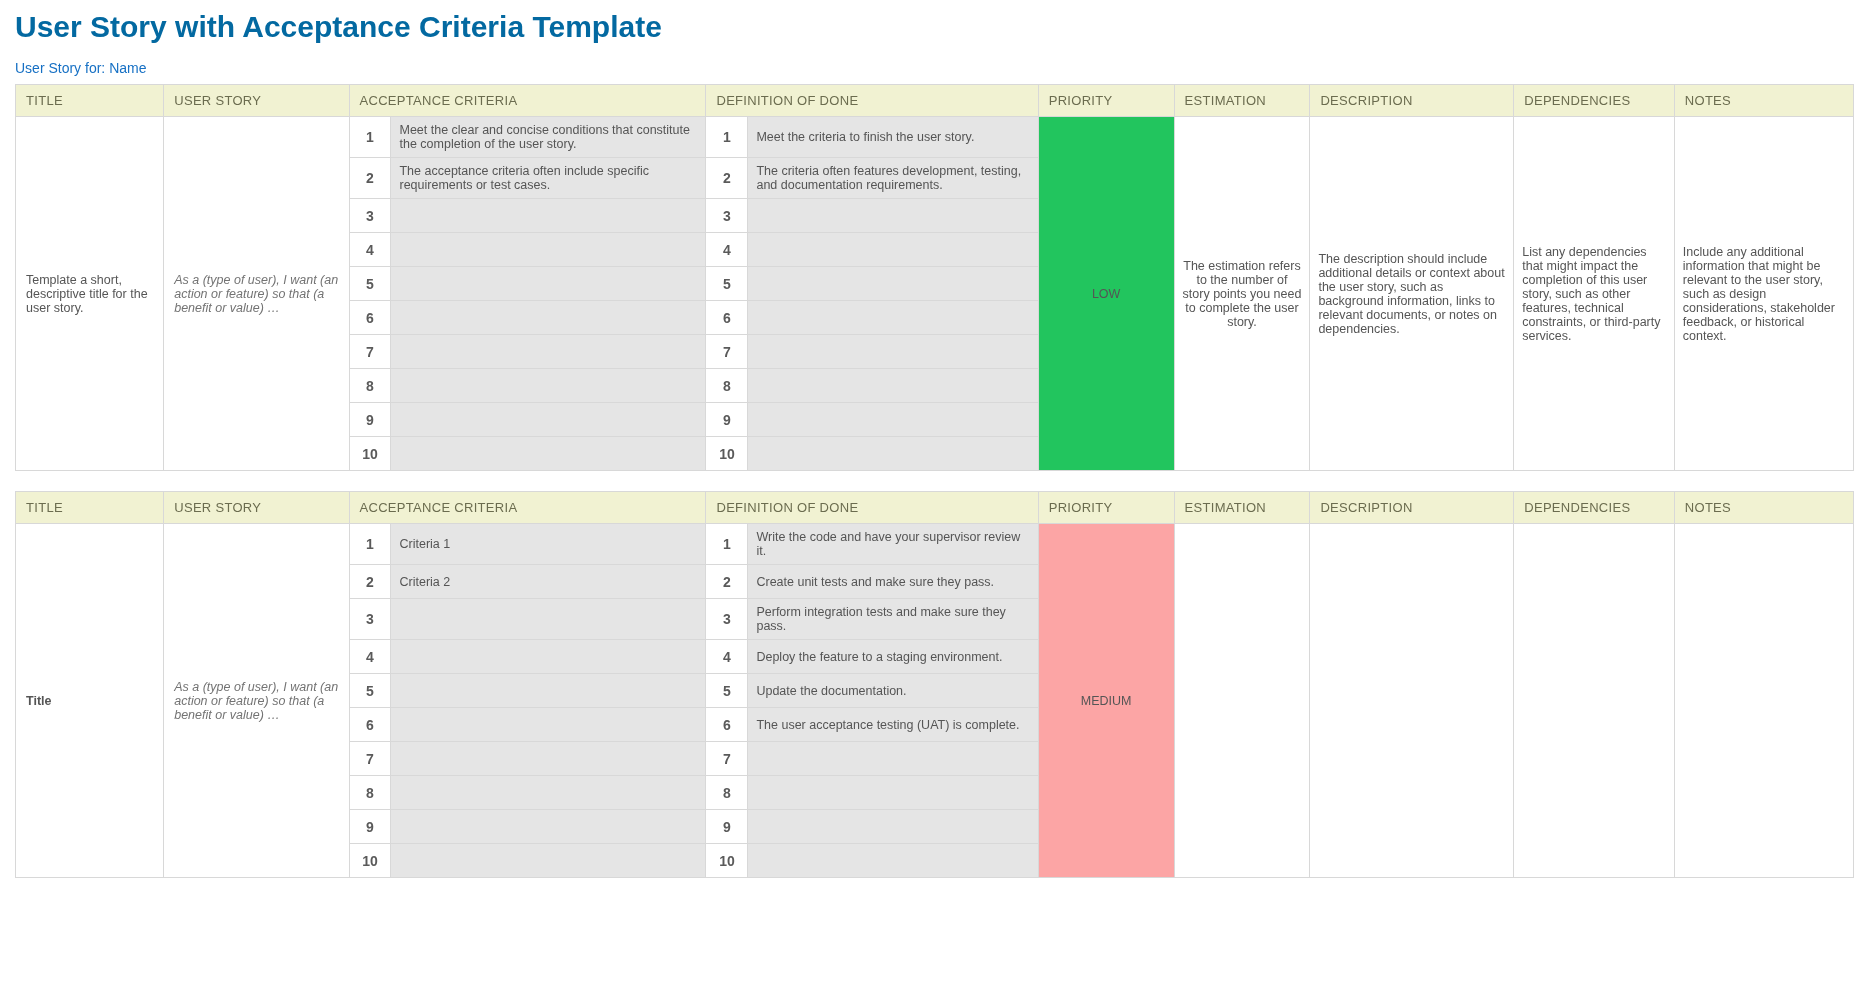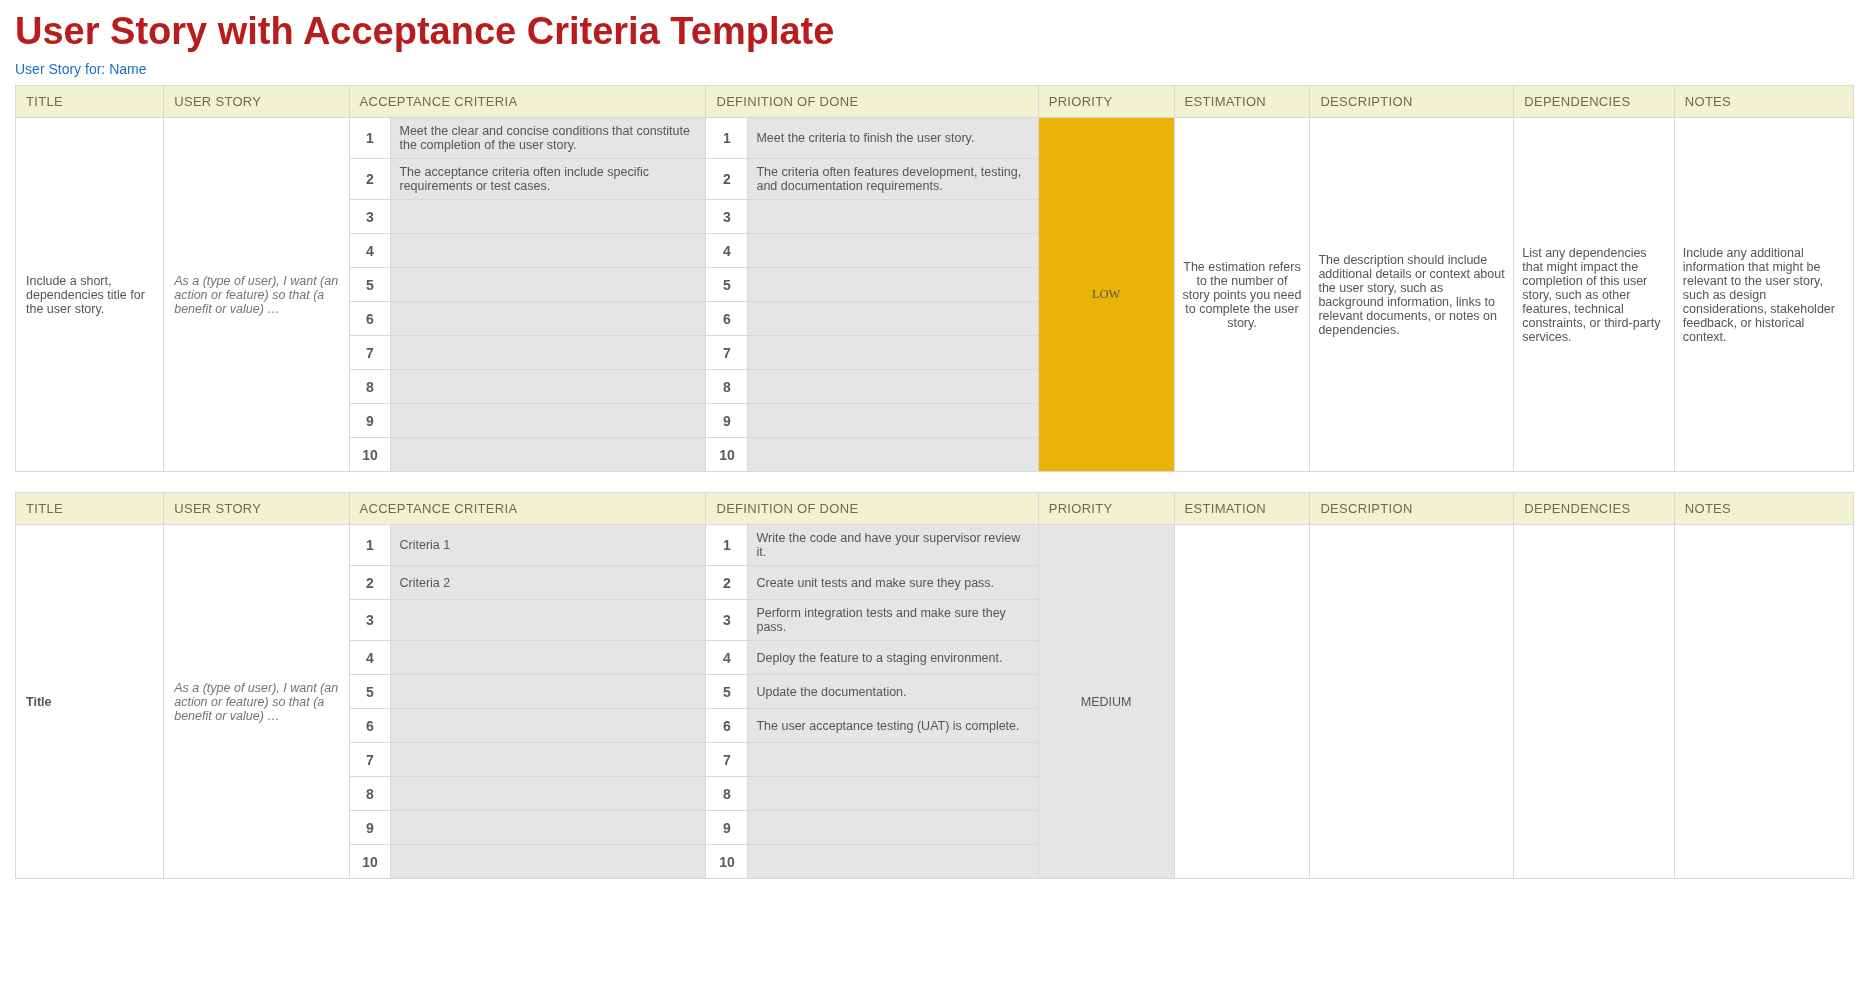--- a/index.html
+++ b/index.html
@@ -3,24 +3,24 @@
 <meta charset="utf-8">
 <style>
   * { box-sizing: border-box; margin: 0; padding: 0; }
   body {
     font-family: "Century Gothic", "Avant Garde", sans-serif;
     background: #fff;
     padding: 10px 15px;
     width: 1869px;
   }
   h1.main-title {
-    font-size: 38px;
+    font-size: 30px;
     font-weight: bold;
-    color: #b91c1c;
-    margin-bottom: 8px;
+    color: #0369a1;
+    margin-bottom: 16px;
   }
   .subtitle {
     font-size: 14px;
     color: #1670c4;
     margin-bottom: 8px;
     font-weight: normal;
   }
   .story-block {
     margin-bottom: 20px;
   }
@@ -61,22 +61,22 @@
     background: #fff;
   }
   table.story td.crit {
     background: #e5e5e5;
     height: 34px;
   }
   table.story td.center {
     text-align: center;
     vertical-align: middle;
   }
-  .priority-low { background: #eab308; color: #4a5a3f; font-size: 12px; font-family: Liberation Serif, serif; }
-  .priority-medium { background: #e5e5e5; color: #7a5a1e; font-size: 12px; margin-top: 8px; }
+  .priority-low { background: #22c55e; color: #4a5a3f; font-size: 12px; }
+  .priority-medium { background: #fca5a5; color: #7a5a1e; font-size: 12px; margin-top: 8px; }
   table.story td.title-cell {
     vertical-align: middle;
     padding: 8px 10px;
   }
   .bold { font-weight: bold; }
   
   col.c-title { width: 120px; }
   col.c-story { width: 150px; }
   col.c-num   { width: 34px; }
   col.c-ac    { width: 255px; }
@@ -117,21 +117,21 @@
         <th colspan="2">DEFINITION OF DONE</th>
         <th>PRIORITY</th>
         <th>ESTIMATION</th>
         <th>DESCRIPTION</th>
         <th>DEPENDENCIES</th>
         <th>NOTES</th>
       </tr>
     </thead>
     <tbody>
           <tr>
-            <td class="title-cell " rowspan="10">Include a short, dependencies title for the user story.</td>
+            <td class="title-cell " rowspan="10">Template a short, descriptive title for the user story.</td>
             <td class="story-text" rowspan="10">As a (type of user), I want (an action or feature) so that (a benefit or value) …</td>
             <td class="num">1</td>
             <td class="crit">Meet the clear and concise conditions that constitute the completion of the user story.</td>
             <td class="num">1</td>
             <td class="crit">Meet the criteria to finish the user story.</td>
             <td rowspan="10" class="center priority-low">LOW</td>
             <td rowspan="10" class="center">The estimation refers to the number of story points you need to complete the user story.</td>
             <td rowspan="10">The description should include additional details or context about the user story, such as background information, links to relevant documents, or notes on dependencies.</td>
             <td rowspan="10">List any dependencies that might impact the completion of this user story, such as other features, technical constraints, or third-party services.</td>
             <td rowspan="10">Include any additional information that might be relevant to the user story, such as design considerations, stakeholder feedback, or historical context.</td>

